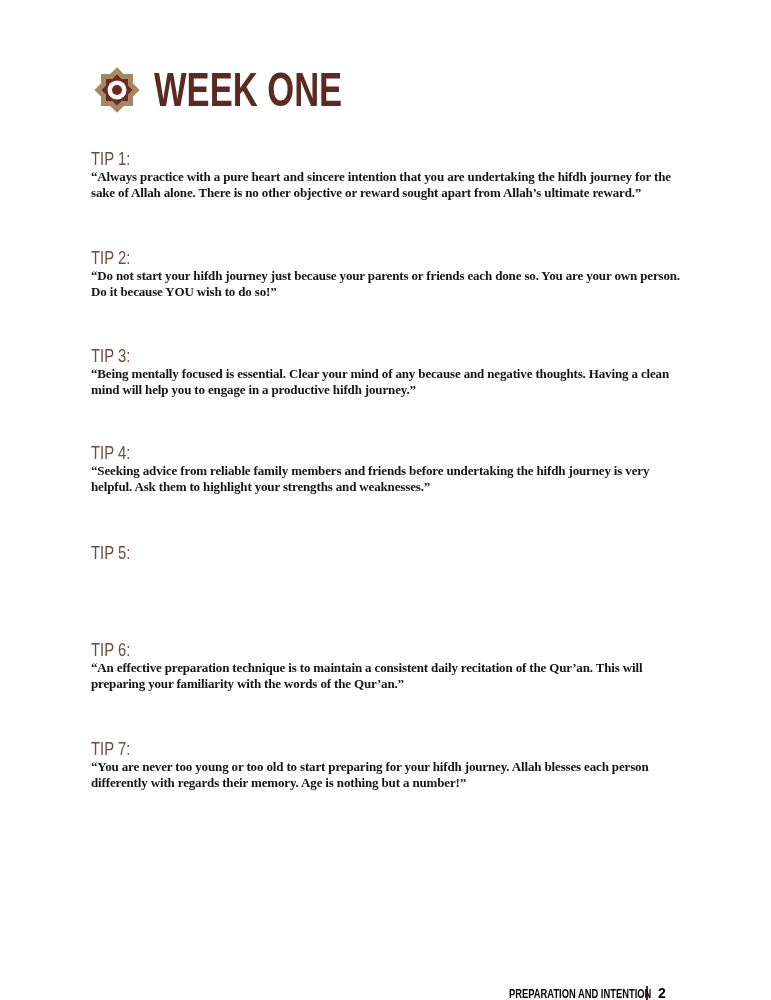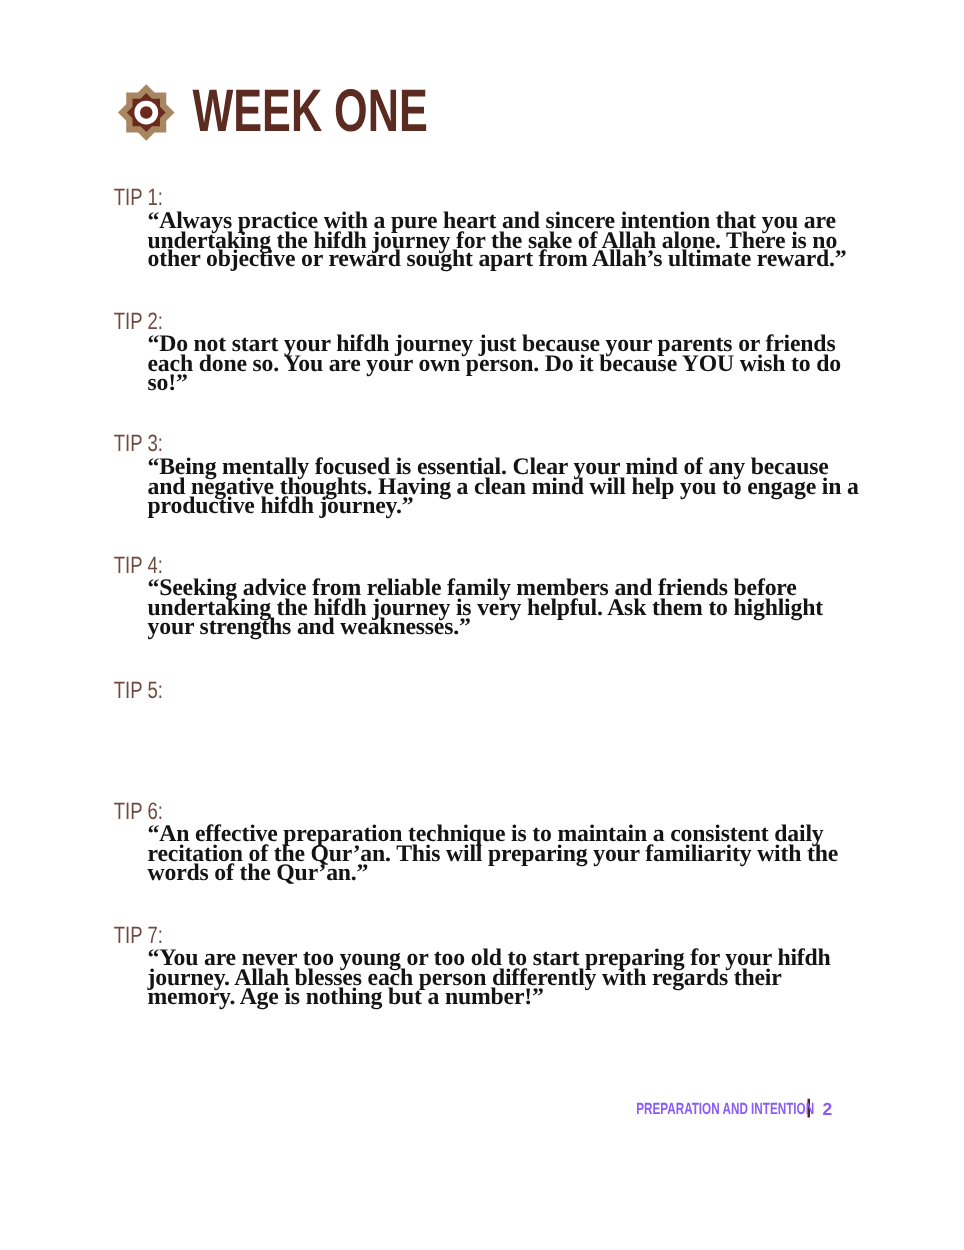--- a/index.html
+++ b/index.html
@@ -15,27 +15,26 @@
     transform: scaleX(0.72); transform-origin: left center; line-height: 1; white-space: nowrap;
   }
   .tip { position: absolute; left: 91px; width: 600px; }
   .tip-label {
     font-family: "Liberation Sans", "DejaVu Sans", sans-serif;
     font-size: 19px; color: #6e4a3f; font-weight: normal;
     transform: scaleX(0.78); transform-origin: left center; line-height: 20px; height: 20px; white-space: nowrap;
   }
   .tip-text {
     font-family: "Liberation Serif", "DejaVu Serif", serif;
-    font-size: 19px; line-height: 15.5px; color: #141414; font-weight: bold;
+    font-size: 13px; line-height: 15.5px; color: #141414; font-weight: bold;
     letter-spacing: -0.15px;
-    margin-left: 27px;
   }
   .footer {
-    position: absolute; left: 509px; top: 879px; display: flex; align-items: flex-start;
-    font-family: "Liberation Sans", "DejaVu Sans", sans-serif; font-weight: bold; color: #8b5cf6;
+    position: absolute; left: 509px; top: 985px; display: flex; align-items: center;
+    font-family: "Liberation Sans", "DejaVu Sans", sans-serif; font-weight: bold; color: #000000;
   }
   .footer-section { font-size: 13px; transform: scaleX(0.72); transform-origin: left center; white-space: nowrap; width: 125px; }
   .footer-sep { width: 2px; height: 15px; background: #4a2a22; margin: 0 10px 0 12px; }
   .footer-page { font-size: 14px; }
 </style>
 </head>
 <body>
 
 <div class="header">
   <svg class="star" viewBox="0 0 46 46">

